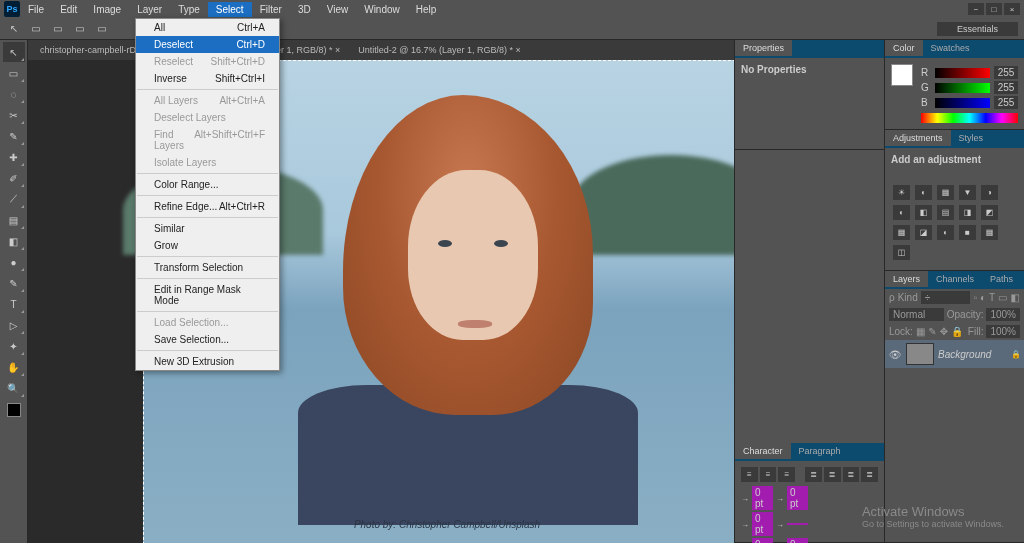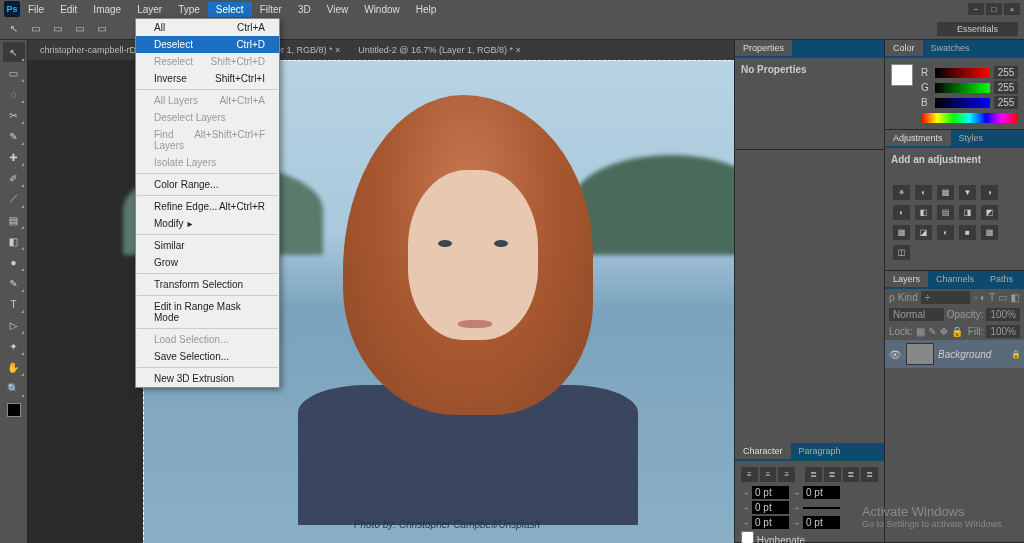--- a/index.html
+++ b/index.html
@@ -60,21 +60,21 @@
 .slider-b{background:linear-gradient(90deg,#000,#00f)}
 .slider-val{width:24px;background:#3a3a3a;text-align:center;padding:1px}
 .color-sw{width:22px;height:22px;background:#fff;border:1px solid #888;margin-right:4px}
 .hue-strip{height:10px;background:linear-gradient(90deg,red,yellow,lime,cyan,blue,magenta,red);margin-top:4px}
 .adj-icons{display:flex;flex-wrap:wrap;gap:5px;padding:4px 2px}
 .adj-ic{width:17px;height:15px;background:#3a3a3a;display:flex;align-items:center;justify-content:center;font-size:8px}
 .layer-row{display:flex;align-items:center;gap:4px;padding:3px;background:#5a6a7a}
 .layer-thumb{width:28px;height:22px;background:#888;border:1px solid #333}
 .eye-ic{width:14px;text-align:center}
 .char-field{display:flex;align-items:center;gap:3px;margin:2px 0}
-.char-input{background:#000000;padding:1px 3px;width:37px}
+.char-input{background:#a21caf;padding:1px 3px;width:21px}
 .activate{position:absolute;right:20px;bottom:14px;color:#8a8a8a;text-align:left}
 .activate .t1{font-size:13px}
 .activate .t2{font-size:9px}
 .lock-ic{margin-left:auto;font-size:8px}
 .panel-ctrls{display:flex;align-items:center;gap:3px;padding:2px 4px;font-size:9px;color:#999}
 .panel-ctrls .sel{background:#3a3a3a;padding:1px 4px;flex:1}
 </style>
 </head>
 <body>
 
@@ -341,24 +341,20 @@
     <div class="dd-sep"></div>
     <div class="dd-item">
       <span>Color Range...</span>
       <span></span>
     </div>
     <div class="dd-sep"></div>
     <div class="dd-item">
       <span>Refine Edge...</span>
       <span>Alt+Ctrl+R</span>
     </div>
-    <div class="dd-item">
-      <span class="dd-arrow">Modify</span>
-      <span></span>
-    </div>
     <div class="dd-sep"></div>
     <div class="dd-item">
       <span>Similar</span>
       <span></span>
     </div>
     <div class="dd-item">
       <span>Grow</span>
       <span></span>
     </div>
     <div class="dd-sep"></div>

